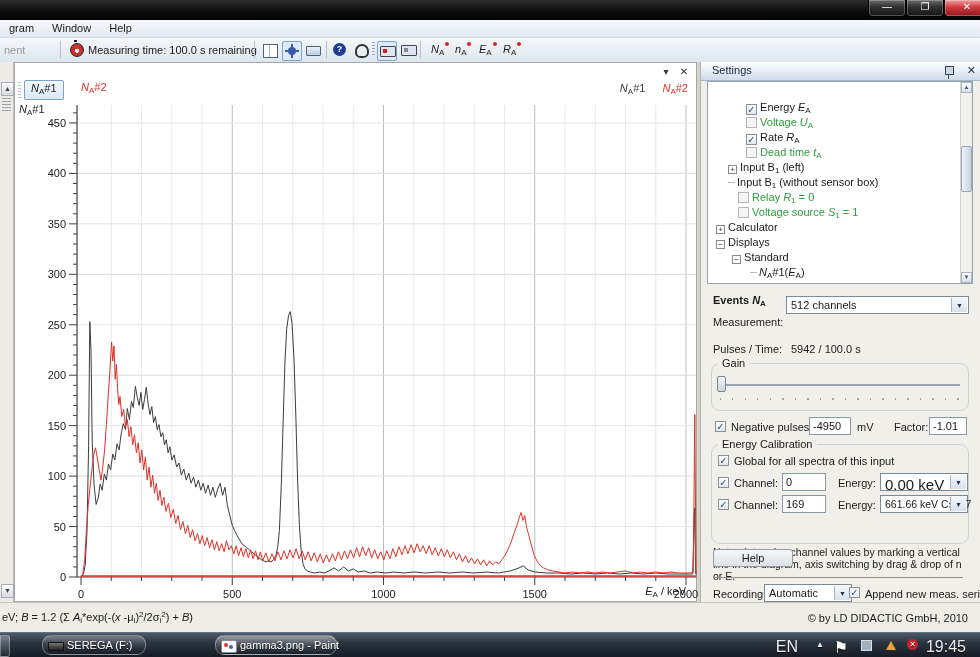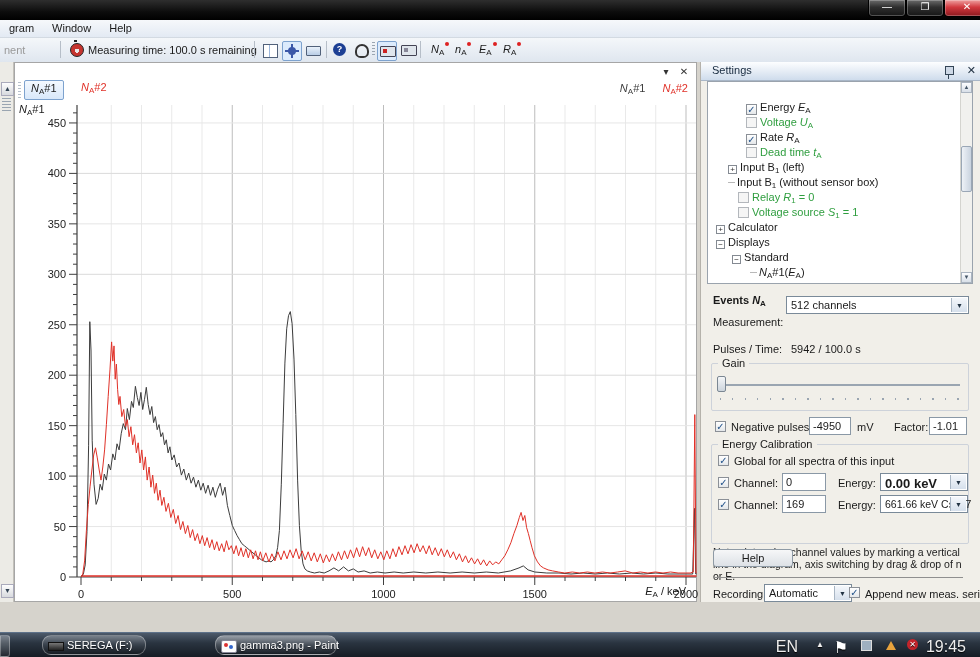--- a/index.html
+++ b/index.html
@@ -99,21 +99,21 @@
             border:1px solid #9aa7b6;box-sizing:border-box;border-radius:2px;}
   .ev-label{position:absolute;white-space:nowrap;}
   .sec-title{position:absolute;font-weight:bold;}
   .combo{position:absolute;height:18px;background:#fff;border:1px solid #7a8a99;box-sizing:border-box;}
   .combo .txt{position:absolute;left:4px;top:2px;white-space:nowrap;overflow:hidden;}
   .combo .dbtn{position:absolute;right:1px;top:1px;bottom:1px;width:15px;
                background:linear-gradient(#f4f7fb,#d6e0ec);border-left:1px solid #a9b6c4;
                font-size:7px;text-align:center;line-height:15px;color:#234;}
   .tin{position:absolute;height:18px;background:#fff;border:1px solid #8a98a6;box-sizing:border-box;
        padding:2px 3px 0 3px;}
-  .group{position:absolute;border:1px solid #cdd2da;border-radius:2px;}
+  .group{position:absolute;border:1px solid #cdd2da;border-radius:9px;}
   .glabel{position:absolute;top:-7px;left:6px;background:#f1efe9;padding:0 4px;}
   .slider-groove{position:absolute;height:2px;background:#9aa5b1;}
   .slider-thumb{position:absolute;width:9px;height:16px;background:linear-gradient(#f4f6f8,#ccd4dc);
                 border:1px solid #7b8793;border-radius:2px;box-sizing:border-box;}
   .slider-ticks{position:absolute;height:2px;
                 background:repeating-linear-gradient(90deg,#9aa5b1 0 1px,transparent 1px 12.5px);}
   .btn3d{position:absolute;background:linear-gradient(#f6f7f8,#dde1e6);border:1px solid #8e9aa5;
          border-radius:3px;text-align:center;box-sizing:border-box;padding-top:2px;}
   #set-hr{position:absolute;left:12px;top:515px;width:250px;height:1px;background:#8f8f8f;}
   .note{position:absolute;font-size:10.5px;line-height:12px;color:#222;}
@@ -401,21 +401,21 @@
         <span class="glabel">Energy Calibration</span>
         <span class="cb" style="position:absolute;left:6px;top:10px;">✓</span>
         <span style="position:absolute;left:22px;top:10px;white-space:nowrap;">Global for all spectra of this input</span>
         <div id="cal-rows">
             <div>
               <span class="cb" style="position:absolute;left:6px;top:32px;">✓</span>
               <span style="position:absolute;left:22px;top:32px;">Channel:</span>
               <div class="tin" style="left:70px;top:28px;width:44px;">0</div>
               <span style="position:absolute;left:126px;top:32px;">Energy:</span>
               <div class="combo" style="left:168px;top:28px;width:88px;">
-                <span class="txt" style="font-size:13px;font-weight:bold;">0.00 keV</span>
+                <span class="txt" style="font-size:15px;">0.00 keV</span>
                 <span class="dbtn">▼</span>
               </div>
             </div>
             <div>
               <span class="cb" style="position:absolute;left:6px;top:54px;">✓</span>
               <span style="position:absolute;left:22px;top:54px;">Channel:</span>
               <div class="tin" style="left:70px;top:50px;width:44px;">169</div>
               <span style="position:absolute;left:126px;top:54px;">Energy:</span>
               <div class="combo" style="left:168px;top:50px;width:88px;">
                 <span class="txt" style="font-size:10.5px;">661.66 keV Cs137</span>
@@ -434,20 +434,24 @@
       <div class="ev-label" style="left:12px;top:526px;">Recording:</div>
       <div class="combo" style="left:63px;top:522px;width:88px;">
         <span class="txt">Automatic</span>
         <span class="dbtn">▼</span>
       </div>
       <span class="cb" style="position:absolute;left:148px;top:525px;">✓</span>
       <div class="ev-label" style="left:164px;top:526px;">Append new meas. series</div>
     </div>
   </div>
 
+  <div id="statusbar">
+    <span id="formula">eV; <i>B</i> = 1.2  (Σ <i>A</i><sub>i</sub>*exp(-(<i>x</i> -μ<sub>i</sub>)<sup>2</sup>/2σ<sub>i</sub><sup>2</sup>) + <i>B</i>)</span>
+    <span id="copyright">© by LD DIDACTIC GmbH, 2010</span>
+  </div>
 
   <div id="taskbar">
     <div id="start-sliver"></div>
     <div id="taskbtns">
         <div class="tbtn" style="left: 42px; width: 104px;"><span class="ticon drive-icon"></span>SEREGA (F:)</div>
         <div class="tbtn active" style="left: 215px; width: 122px;"><span class="ticon paint-icon"></span>gamma3.png - Paint</div>
       </div>
     <div id="tray">
       <span class="tray-item" style="right:182px;">EN</span>
       <span class="tray-item" style="right:156px;font-size:8px;top:7px;">▲</span>

